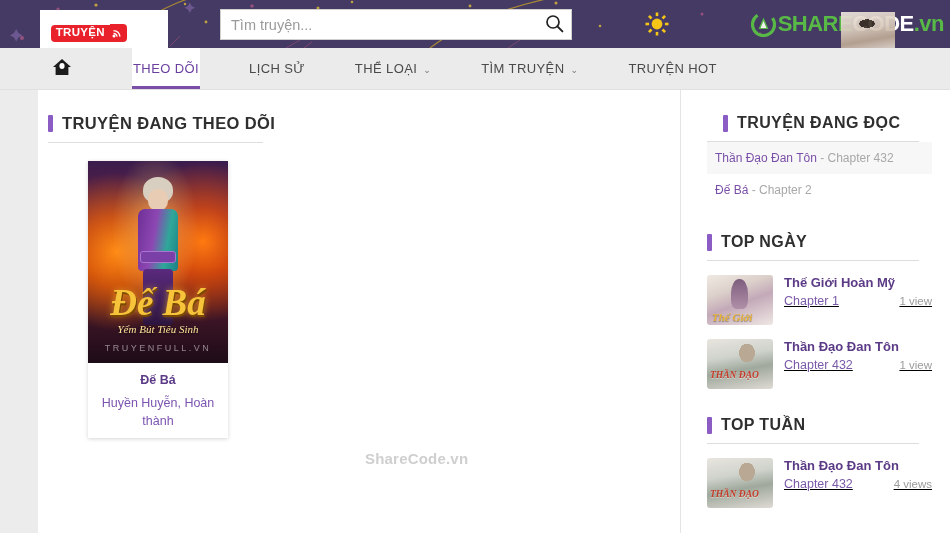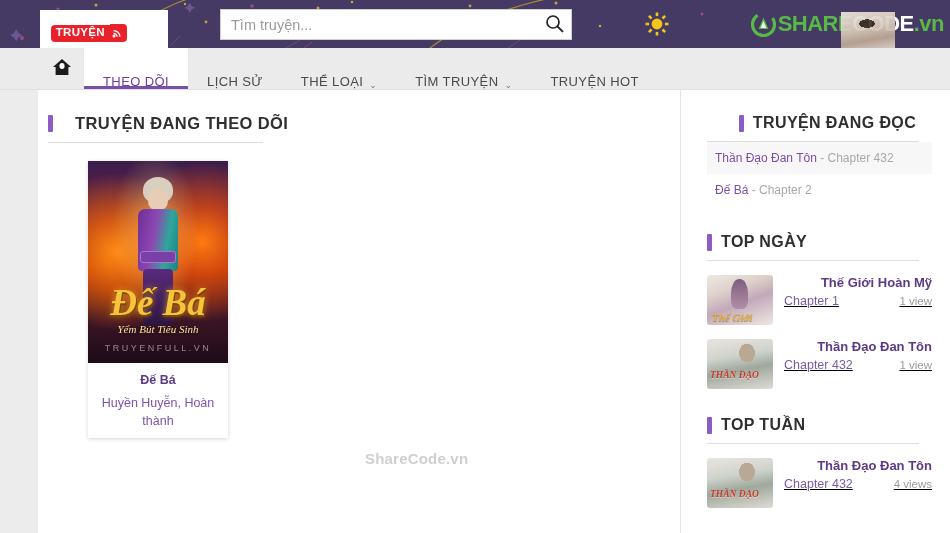--- a/index.html
+++ b/index.html
@@ -120,28 +120,29 @@
     display: flex; align-items: stretch;
     padding-left: 40px;
     border-bottom: 1px solid #e0e0e0;
   }
   .nav-home {
     width: 44px;
     display: flex; align-items: center; justify-content: center;
     cursor: pointer;
   }
   .nav-item {
-    display: flex; align-items: flex-end; gap: 6px;
-    padding: 0 19px;
+    display: flex; align-items: center; gap: 6px;
+    padding: 0 1px;
     font-size: 13px;
     color: #4a4a4a;
     letter-spacing: .4px;
     cursor: pointer;
     position: relative;
     white-space: nowrap;
+    margin-left: 48px;
   }
   .nav-item.active {
     background: #ffffff;
     color: #6a3fa0;
   }
   .nav-item.active::after {
     content: "";
     position: absolute; left: 0; right: 0; bottom: 0;
     height: 3px; background: #7b4fa8;
   }
@@ -163,33 +164,33 @@
   }
   .side-col {
     width: 270px;
     background: #fff;
     border-left: 1px solid #e4e4e4;
     padding: 24px 18px 0 26px;
     position: relative;
   }
 
   .sec-title {
-    display: flex; align-items: center; gap: 22px;
+    display: flex; align-items: center; gap: 9px;
     font-size: 16.5px; font-weight: bold;
     color: #2f2f2f;
     letter-spacing: .4px;
     padding-left: 10px;
   }
   .sec-bar { width: 5px; height: 17px; background: #8a5cc4; border-radius:1px; }
   .sec-underline {
     height: 1px; background: #dddddd;
     margin: 9px 0 0 10px; width: 215px;
   }
   .side-underline { width: 212px; margin-left: 0; }
-  .side-title { padding-left: 16px; justify-content: center; }
+  .side-title { padding-left: 16px; }
 
   
   .book-card {
     width: 140px;
     margin: 18px 0 0 50px;
     background: #fff;
     box-shadow: 0 1px 4px rgba(0,0,0,.17);
     padding-bottom: 8px;
   }
   .book-cover {
@@ -247,21 +248,21 @@
   }
 
   
   .read-item {
     font-size: 12px; padding: 9px 6px 9px 8px;
   }
   .read-item.hl { background:#f7f7f8; }
   .read-title { color:#7a4fa8; }
   .read-chap { color:#a8a8a8; }
 
-  .side-block { margin-top: 27px; text-align: right; }
+  .side-block { margin-top: 27px; }
   .side-sec-title {
     display:flex; align-items:center; gap:9px;
     font-size:16px; font-weight:bold; color:#2f2f2f; letter-spacing:.4px;
   }
   .top-row {
     display:flex; gap:11px; margin-top:14px; align-items:flex-start;
   }
   .top-thumb {
     width: 66px; height: 50px; flex: 0 0 66px;
     border-radius: 3px; overflow:hidden; position:relative;

